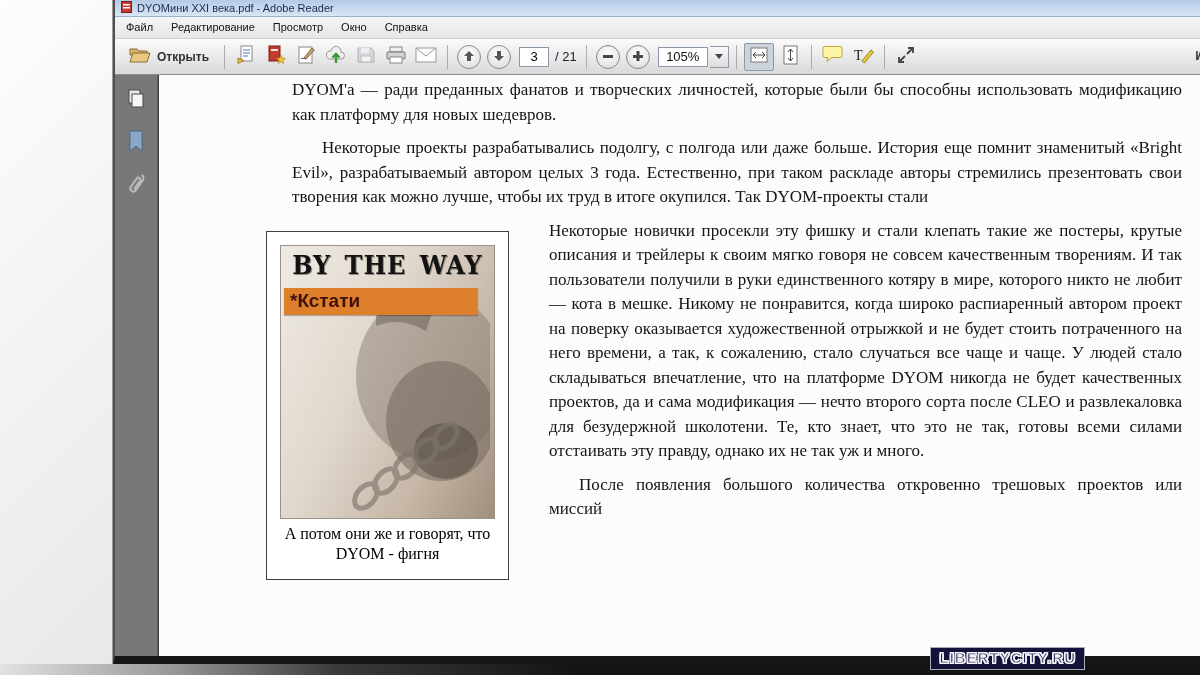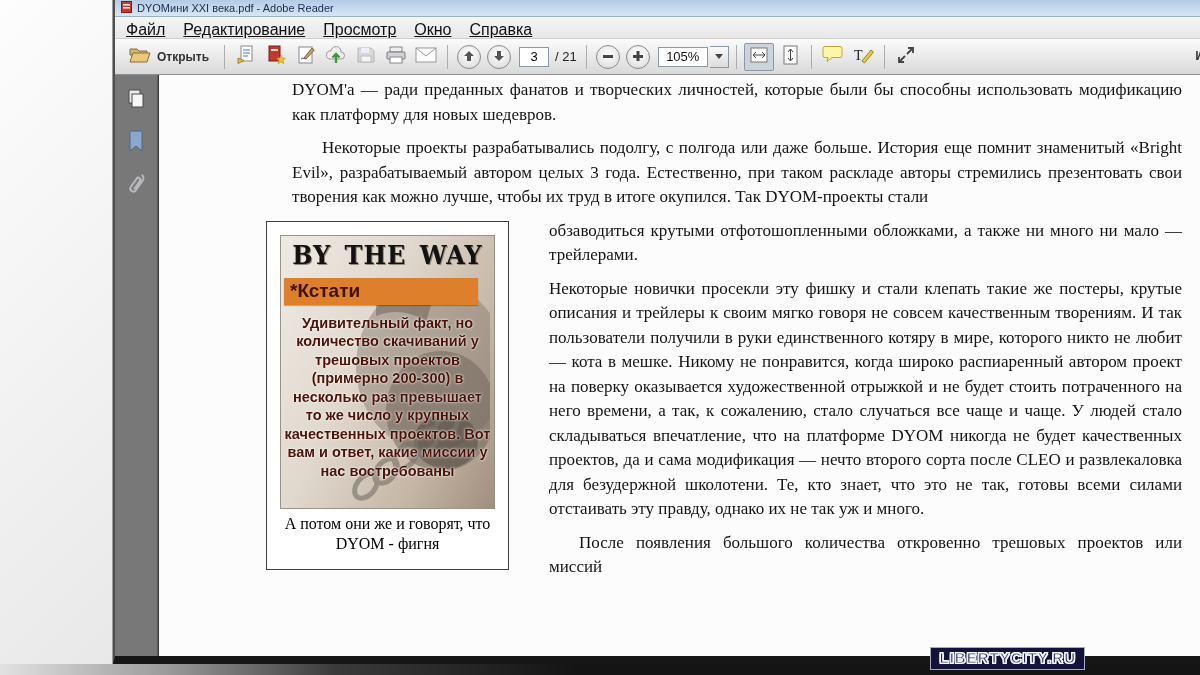--- a/index.html
+++ b/index.html
@@ -30,21 +30,21 @@
     font-size:11px; color:#1c2c4c; border-bottom:1px solid #9ab0c8;
   }
   .win-controls{ position:absolute; right:4px; top:2px; width:36px; height:11px;
     background:linear-gradient(#ececec,#c6c6c6); border:1px solid #9a9a9a; border-radius:2px; }
 
   
   .menubar {
     height:21px; flex:0 0 21px; display:flex; align-items:stretch;
     background:linear-gradient(#f5f5f5,#e7e7e7); border-bottom:1px solid #cfcfcf; padding-left:2px;
   }
-  .mitem { padding:4px 9px 0; font-size:16px; color:#111;text-decoration:underline; }
+  .mitem { padding:4px 9px 0; font-size:11px; color:#111; }
 
   
   .toolbar {
     height:35px; flex:0 0 35px; display:flex; align-items:center; gap:2px;
     padding:0 6px; background:linear-gradient(#fbfbfb,#d9d9d9);
     border-bottom:1px solid #8f8f8f; overflow:hidden; white-space:nowrap;
   }
   .sep { width:1px; height:24px; background:#adadad; margin:0 5px; flex:0 0 1px; }
   .tbtn { width:28px; height:26px; display:flex; align-items:center; justify-content:center; border-radius:3px; flex:0 0 auto; }
   .open-btn { display:flex; align-items:center; gap:6px; padding:0 8px; font-weight:bold; font-size:12px; color:#333; }
@@ -74,21 +74,21 @@
     font-family:"Liberation Serif","DejaVu Serif",serif;
     font-size:17px; line-height:24.5px; color:#141414;
     text-align:justify; text-indent:30px; margin:9px 0;
   }
   .page p.first { margin-top:0; text-indent:0; }
   .page p.cont { text-indent:0; margin-top:9px; }
   .page p.cont2 { text-indent:0; margin-top:0; }
 
   
   .btw {
-    float:left; width:215px; margin:2px 40px 6px -26px;
+    float:left; width:215px; margin:12px 40px 6px -26px;
     border:1px solid #3f3f3f; background:#fff; padding:13px;
   }
   .btw-image { position:relative; height:272px; border:1px solid #9a9284; overflow:hidden;
     background:linear-gradient(115deg,#eeeae4 0%,#e0d8cd 40%,#c6b7a7 72%,#a18f7e 100%); }
   .btw-image svg.dog { position:absolute; inset:0; }
   .btw-header { position:relative; z-index:1; margin-top:4px; text-align:center;
     font-family:"DejaVu Serif",serif; font-weight:bold; font-size:24px; letter-spacing:1px;
     word-spacing:4px; color:#121212; text-shadow:1px 1px 0 #958b7d; transform:scaleY(1.08); }
   .btw-label { position:relative; z-index:1; margin:9px 16px 0 3px; background:#dd7f2b;
     padding:2px 6px 3px; font-weight:bold; font-size:19px; color:#40100a;
@@ -301,29 +301,27 @@
               <g stroke="#7d756b" stroke-width="5" fill="none" opacity="0.65">
                 <ellipse cx="85" cy="250" rx="9" ry="14" transform="rotate(40 85 250)"></ellipse>
                 <ellipse cx="105" cy="235" rx="9" ry="14" transform="rotate(40 105 235)"></ellipse>
                 <ellipse cx="125" cy="220" rx="9" ry="14" transform="rotate(40 125 220)"></ellipse>
                 <ellipse cx="145" cy="205" rx="9" ry="14" transform="rotate(40 145 205)"></ellipse>
                 <ellipse cx="165" cy="190" rx="9" ry="14" transform="rotate(40 165 190)"></ellipse>
               </g>
             </svg>
             <div class="btw-header">BY THE WAY</div>
             <div class="btw-label">*Кстати</div>
-            <div class="btw-body">Удивительный факт, но количество скачиваний у трешовых проектов (примерно 200-300) в несколько раз превышает то же число у крупных качественных проектов. Вот вам и ответ, какие миссии у нас востребованы</div>
           </div>
           <div class="btw-caption">
             <span>А потом они же и говорят, что</span><br>
             <span>DYOM - фигня</span>
           </div>
         </div>
 
-        <p class="cont2">обзаводиться крутыми отфотошопленными обложками, а также ни много ни мало — трейлерами.</p>
         <p class="cont">Некоторые новички просекли эту фишку и стали клепать такие же постеры, крутые описания и трейлеры к своим мягко говоря не совсем качественным творениям. И так пользователи получили в руки единственного котяру в мире, которого никто не любит — кота в мешке. Никому не понравится, когда широко распиаренный автором проект на поверку оказывается художественной отрыжкой и не будет стоить потраченного на него времени, а так, к сожалению, стало случаться все чаще и чаще. У людей стало складываться впечатление, что на платформе DYOM никогда не будет качественных проектов, да и сама модификация — нечто второго сорта после CLEO и развлекаловка для безудержной школотени. Те, кто знает, что это не так, готовы всеми силами отстаивать эту правду, однако их не так уж и много.</p>
         <p>После появления большого количества откровенно трешовых проектов или миссий</p>
       </div>
     </div>
   </div>
 
   <div class="bottom-band"></div>
   <div class="watermark">LibertyCity.RU</div>
 </div>
 

